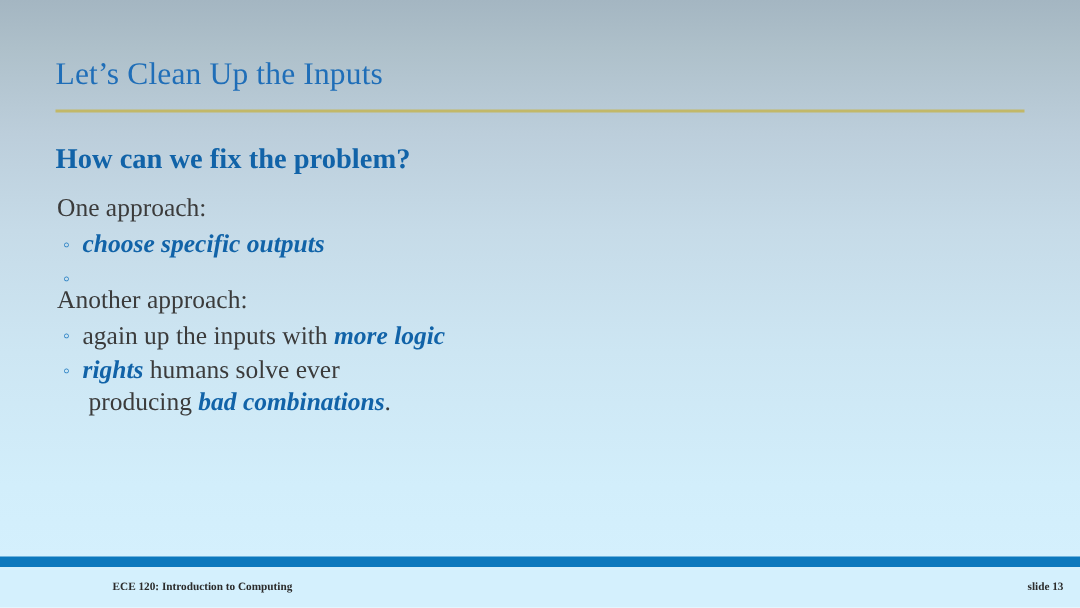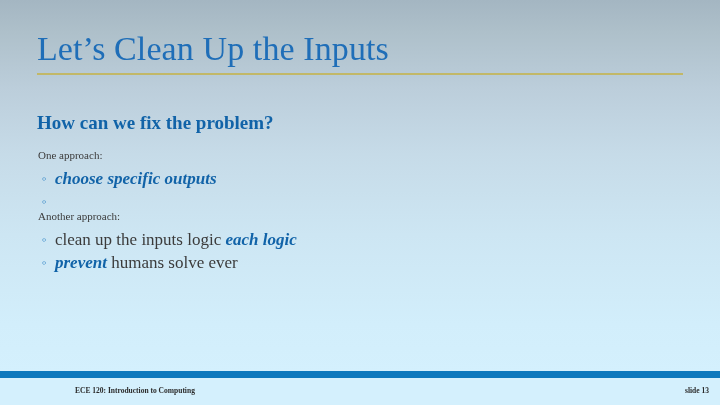--- a/index.html
+++ b/index.html
@@ -28,54 +28,54 @@
         #d4f0fd 92%,
         #d4f0fd 100%);
     overflow: hidden;
   }
 
   
   .title {
     position: absolute;
     left: 37px;
     top: 33px;
-    font-size: 34px;
+    font-size: 21px;
     line-height: 32px;
     color: #1f6eb8;
     letter-spacing: 0.1px;
     white-space: nowrap;
   }
 
   .title-rule {
     position: absolute;
     left: 37px;
     top: 73px;
     width: 646px;
     height: 2px;
     background: #c2b868;
   }
 
   
   .body-area {
     position: absolute;
     left: 37px;
-    top: 111px;
+    top: 95px;
     width: 650px;
   }
 
   .heading {
     font-size: 19px;
     line-height: 24px;
     font-weight: bold;
     color: #1163a8;
     margin: 0 0 9px 0;
   }
 
   .lead {
-    font-size: 11px;
+    font-size: 17px;
     line-height: 22px;
     color: #3b3b3b;
     margin: 0;
     padding-left: 1px;
   }
 
   .bullet-list {
     list-style: none;
     margin: 0;
     padding: 0;
@@ -175,25 +175,26 @@
 
       </ul>
     </div>
 
     <div class="group-gap">
       <p class="lead">Another approach:</p>
 
       <ul class="bullet-list">
 
         <li class="bullet">
-          <span class="marker">◦</span><span>clean up the inputs logic </span><span class="blue-bold">each logic</span>
-        </li>
-
-        <li class="bullet">
-          <span class="marker">◦</span><span class="blue-bold">prevent</span><span> humans solve ever</span>
+          <span class="marker">◦</span><span>again up the inputs with </span><span class="blue-bold">more logic</span>
+        </li>
+
+        <li class="bullet">
+          <span class="marker">◦</span><span class="blue-bold">rights</span><span> humans solve ever</span>
+          <span class="cont"><span>producing </span><span class="blue-bold">bad combinations</span><span>.</span></span>
         </li>
 
       </ul>
     </div>
 
   </div>
 
   <div class="footer-bar"></div>
   <div class="footer-strip"></div>
 

